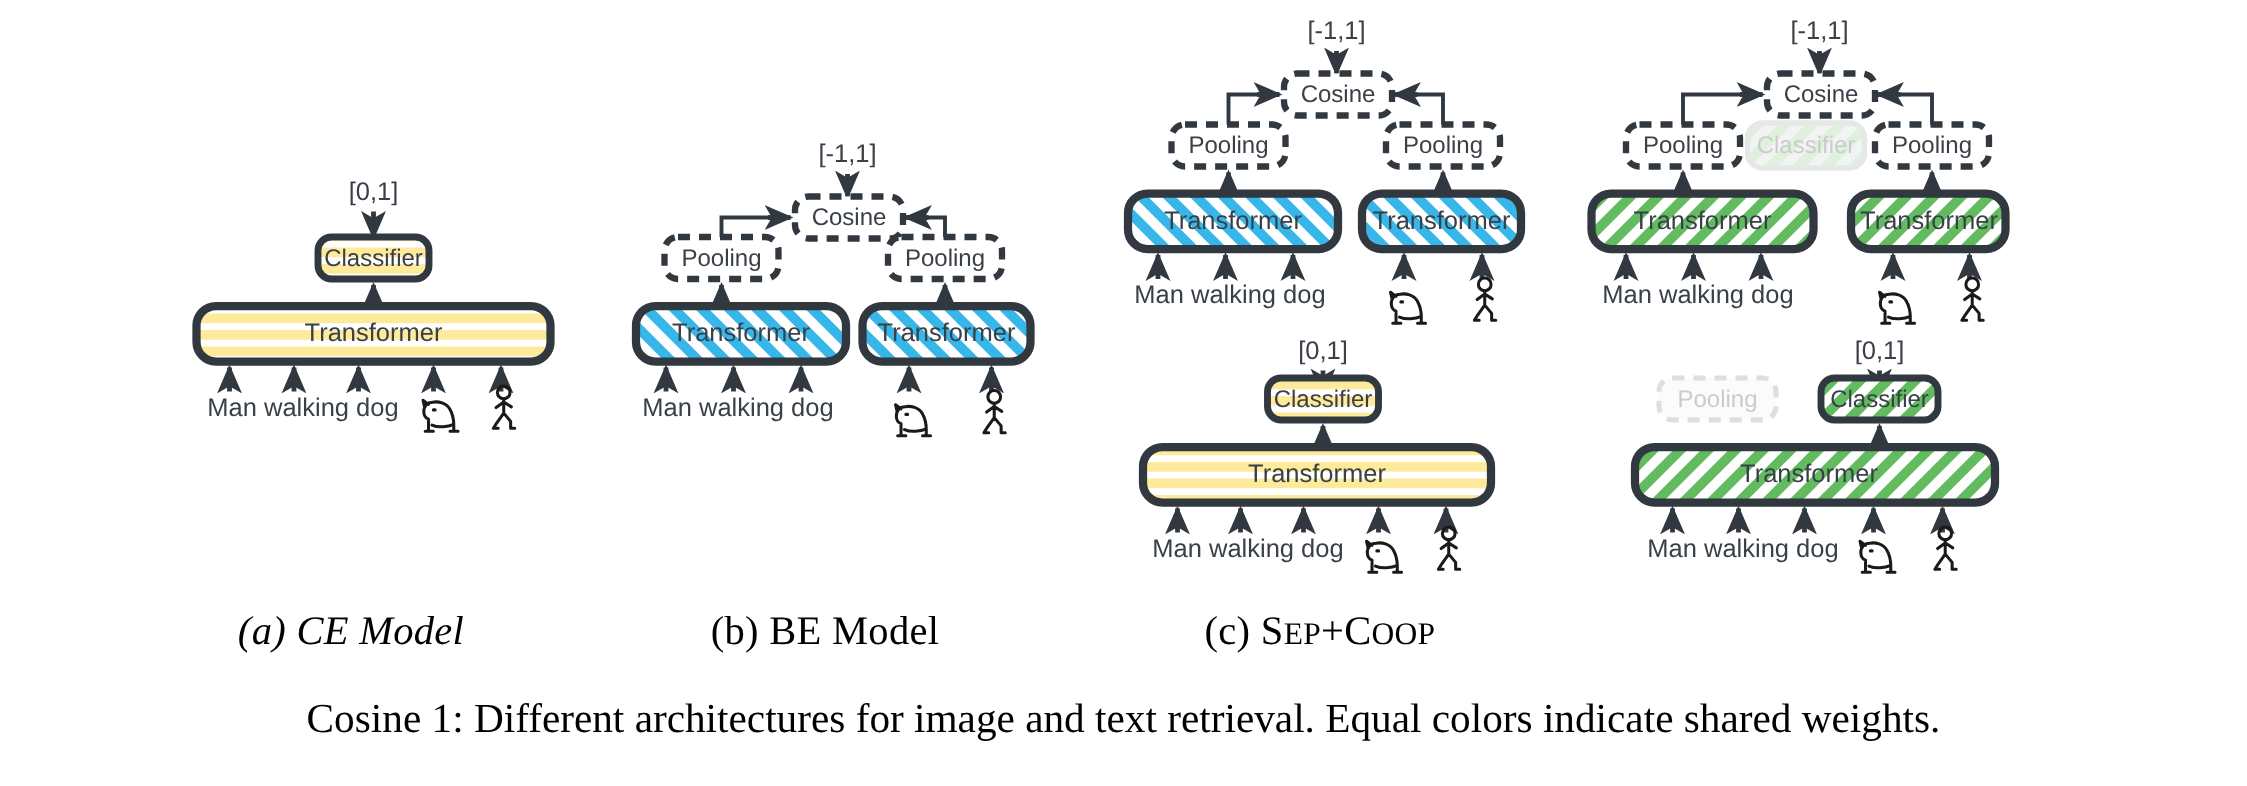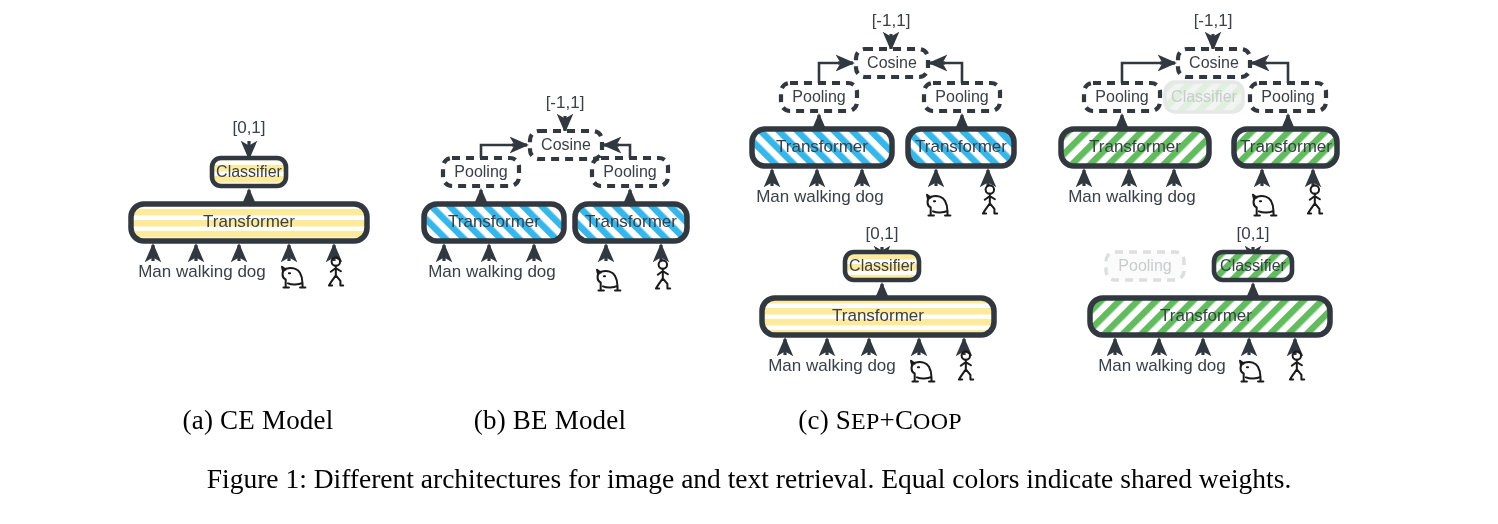--- a/index.html
+++ b/index.html
@@ -9,21 +9,21 @@
 
   .panel-caption{
     position:absolute;
     font-family:"Liberation Serif",serif;
     font-size:27px;
     color:#000;
     text-align:center;
     white-space:nowrap;
     letter-spacing:0.2px;
   }
-  .panel-caption .sc{font-size:24px;}
+  .panel-caption .sc{font-size:21px;}
 
   .figure-caption{
     position:absolute;
     left:0; top:463px; width:1498px;
     text-align:center;
     font-family:"Liberation Serif",serif;
     font-size:27.5px;
     color:#000;
     white-space:nowrap;
   }
@@ -272,31 +272,31 @@
       <g transform="translate(1240,353) scale(0.92)">
         <path class="animal" d="M7,10 C3,10 0.5,13 0.6,17 C0.7,20 2.5,21.6 4,22.2 L4,31 M4,31 L1.6,31 M4,31 L7.5,31 M7,10 C11,9 17,10.5 19.5,15 C21.5,18.5 22.3,23 22.3,26.5 L22.3,31 M22.3,31 L19.6,31 M22.3,31 L25.4,31 M1.2,13.5 L0,8.5 L4,11.5 M7.5,15.5 L8.8,15.5 M22.3,26 C18,28 11,28.5 6.5,26.5"></path>
       </g>
       <g transform="translate(1289,351) scale(0.92)">
         <circle class="animal" cx="8.5" cy="5" r="4.6"></circle>
         <path class="animal" d="M8.5,9.6 L8.5,20 M8.5,12 L3,16 M8.5,12 L14,15.5 M8.5,20 L3.5,27 L1,31 M8.5,20 L13.5,26 L13.5,31 M1,31 L4.5,31 M13.5,31 L16.5,31"></path>
       </g>
     </g>
   </svg>
 
-  <div class="panel-caption" style="left:108px;top:405px;width:300px;">
+  <div class="panel-caption" style="left:84px;top:405px;width:300px;font-style:italic;">
     <span>(a)</span>
     <span>CE Model</span>
   </div>
 
   <div class="panel-caption" style="left:400px;top:405px;width:300px;">
     <span>(b)</span>
     <span>BE Model</span>
   </div>
 
   <div class="panel-caption" style="left:730px;top:405px;width:300px;">
     <span>(c)</span>
     <span>S</span><span class="sc">EP</span><span>+C</span><span class="sc">OOP</span>
   </div>
 
 
-  <div class="figure-caption">Figure 1: Different architectures for image and text retrieval. Equal colors indicate shared weights.</div>
+  <div class="figure-caption">Cosine 1: Different architectures for image and text retrieval. Equal colors indicate shared weights.</div>
 
 </div>
 
 </body></html>

